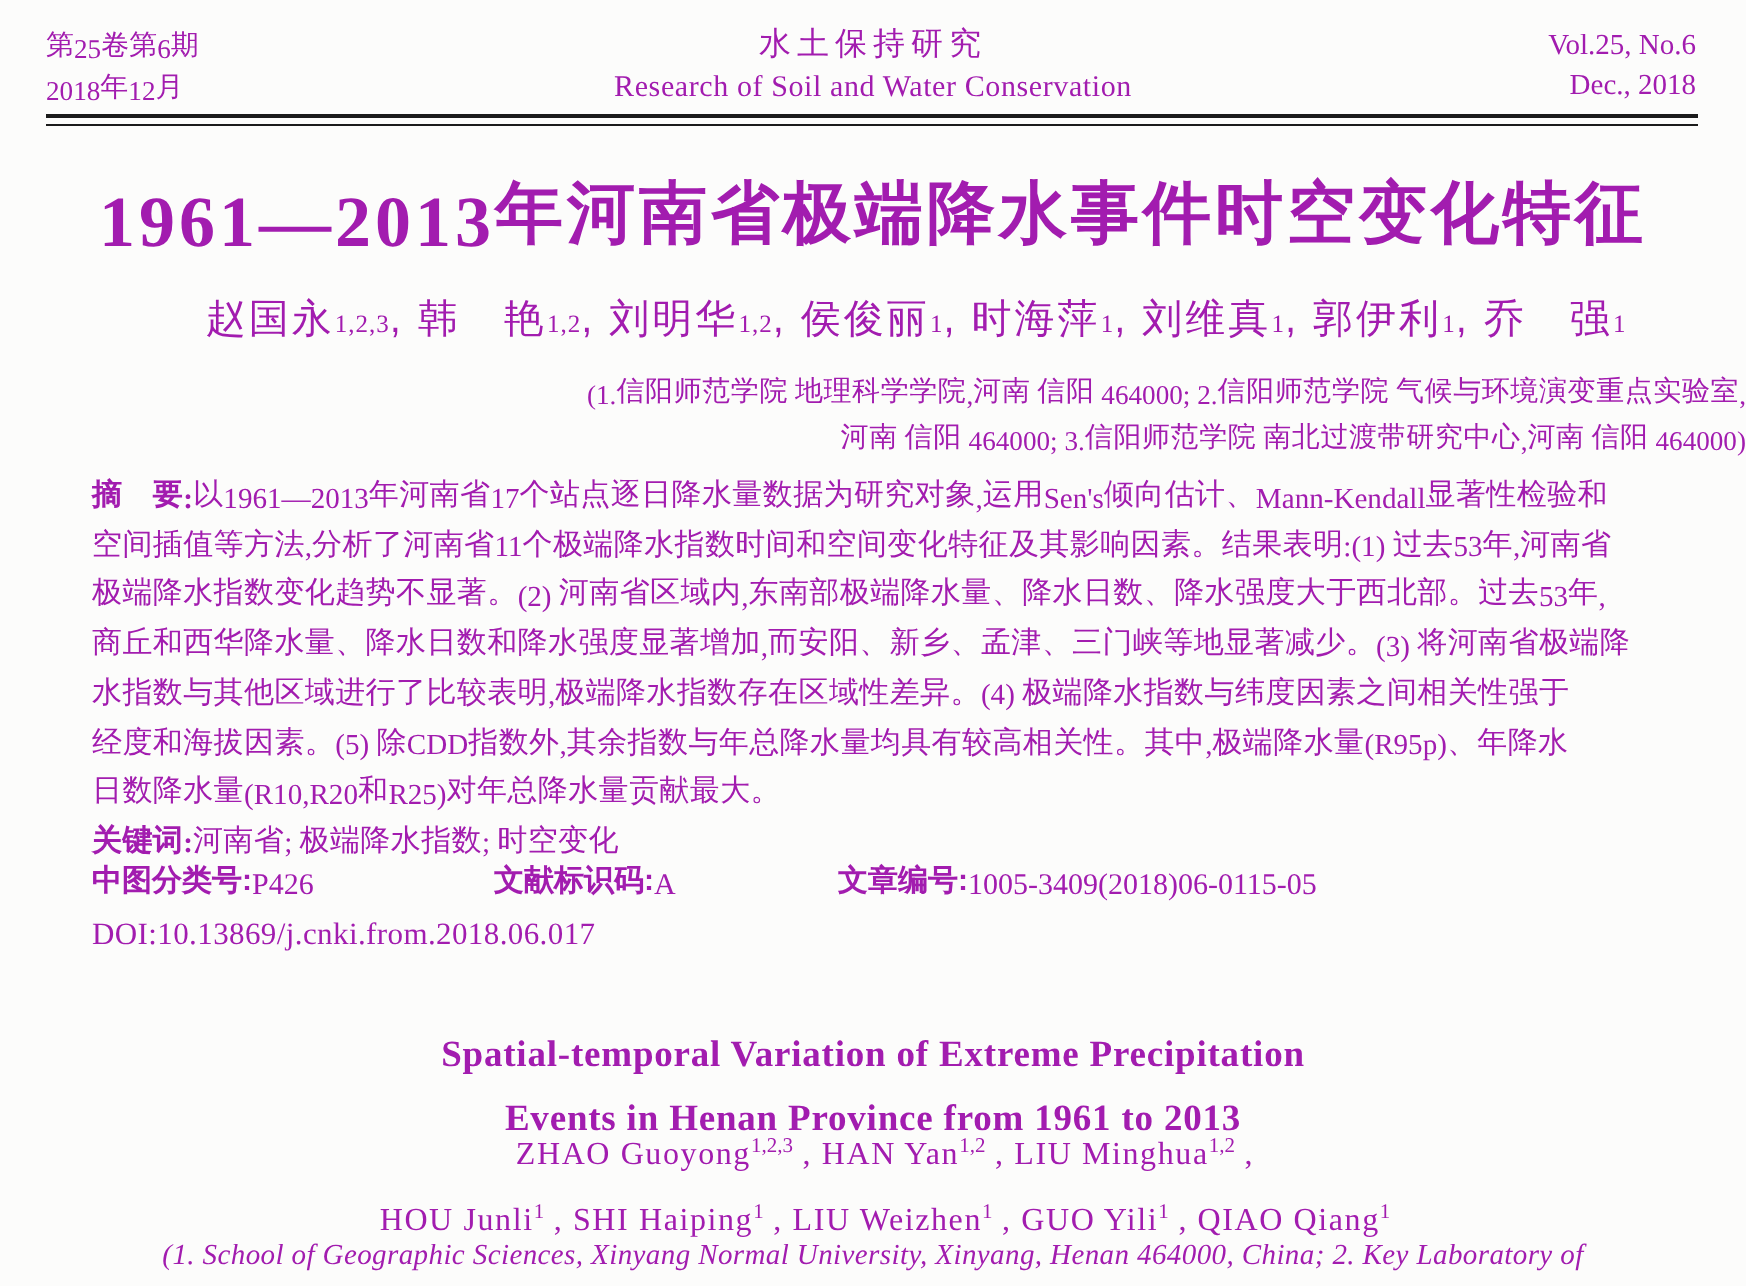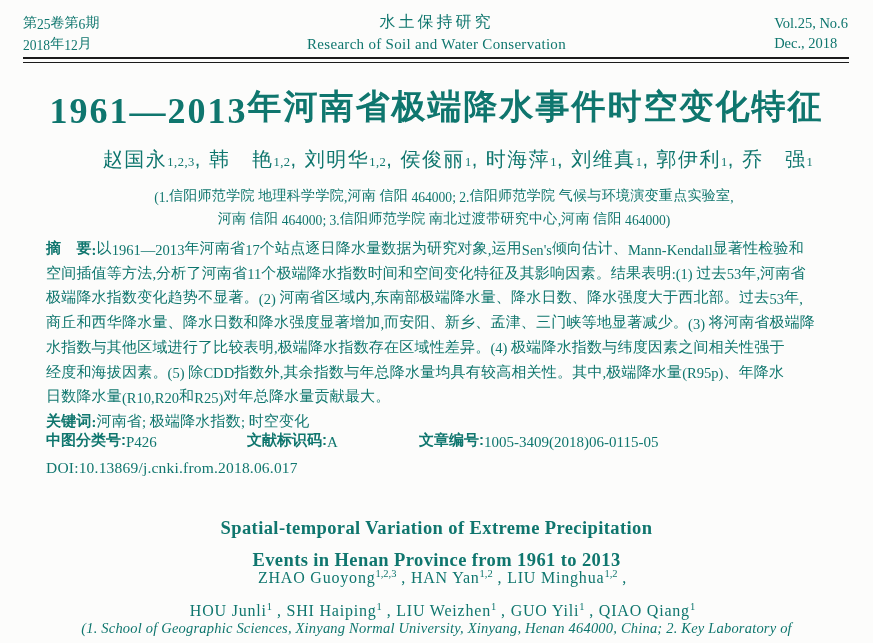--- a/index.html
+++ b/index.html
@@ -1,41 +1,41 @@
 <!DOCTYPE html>
 <html><head>
 <meta charset="utf-8">
 <style>
   html,body { margin:0; padding:0; background:#e8e8e8; }
   .page {
     position:relative; width:873px; height:643px; margin:0 auto;
-    background:#fcfcfb; color:#0f766e; overflow:hidden;
+    background:#fcfcfb; color:#a21caf; overflow:hidden;
     font-family:"Liberation Sans", sans-serif;
   }
   .abs { position:absolute; }
   
   .lat { font-family:"Liberation Serif", serif; position:relative; top:1.5px; font-size:0.97em; letter-spacing:0; }
 
   
   .hdr-left  { left:23px; top:12px; font-size:14px; line-height:21px; }
   .hdr-center{ left:0; right:0; top:12px; text-align:center; }
   .hdr-center .cn { font-size:16px; letter-spacing:3px; }
   .hdr-center .en { font-family:"Liberation Serif", serif; font-size:15px; margin-top:3px; letter-spacing:0.3px; }
-  .hdr-right { right:25px; top:13px; text-align:left; font-family:"Liberation Serif", serif; font-size:14.5px; line-height:20px; }
+  .hdr-right { right:25px; top:13px; text-align:right; font-family:"Liberation Serif", serif; font-size:14.5px; line-height:20px; }
   .rule { left:23px; right:24px; top:57px; height:3px; border-top:2.5px solid #1b1b1b; border-bottom:1.3px solid #1b1b1b; }
 
   
   .title { left:0; right:0; top:84px; text-align:center; white-space:nowrap; }
   .title-num  { font-family:"Liberation Serif", serif; font-weight:bold; font-size:36px; letter-spacing:2px; position:relative; top:5px; }
   .title-cjk  { font-size:34px; font-weight:600; letter-spacing:2px;text-align:center; }
 
   .authors-cn { left:0; right:0; top:146px; text-align:center; font-size:20px; font-weight:500; letter-spacing:1.5px; white-space:nowrap;padding-left:43px; }
   .authors-cn .snum { font-family:"Liberation Serif", serif; font-weight:normal; font-size:12.5px; letter-spacing:0.5px; }
 
-  .affil-cn { left:0; right:0; top:184px; text-align:center; font-size:14px; line-height:23px; letter-spacing:0.3px;padding-left:15px; }
+  .affil-cn { left:0; right:0; top:184px; text-align:right; font-size:14px; line-height:23px; letter-spacing:0.3px;padding-left:15px; }
 
   
   .abstract { left:46px; top:236px; width:805px; font-size:15px; line-height:23.7px; letter-spacing:0.2px; }
   .abstract .line { white-space:nowrap; }
   .lbl { font-weight:bold; }
 
   
   .clc { left:46px; top:431px; font-size:15px; white-space:nowrap; }
   .clc .item { display:inline-block; }
   .clc .w1 { width:201px; }

